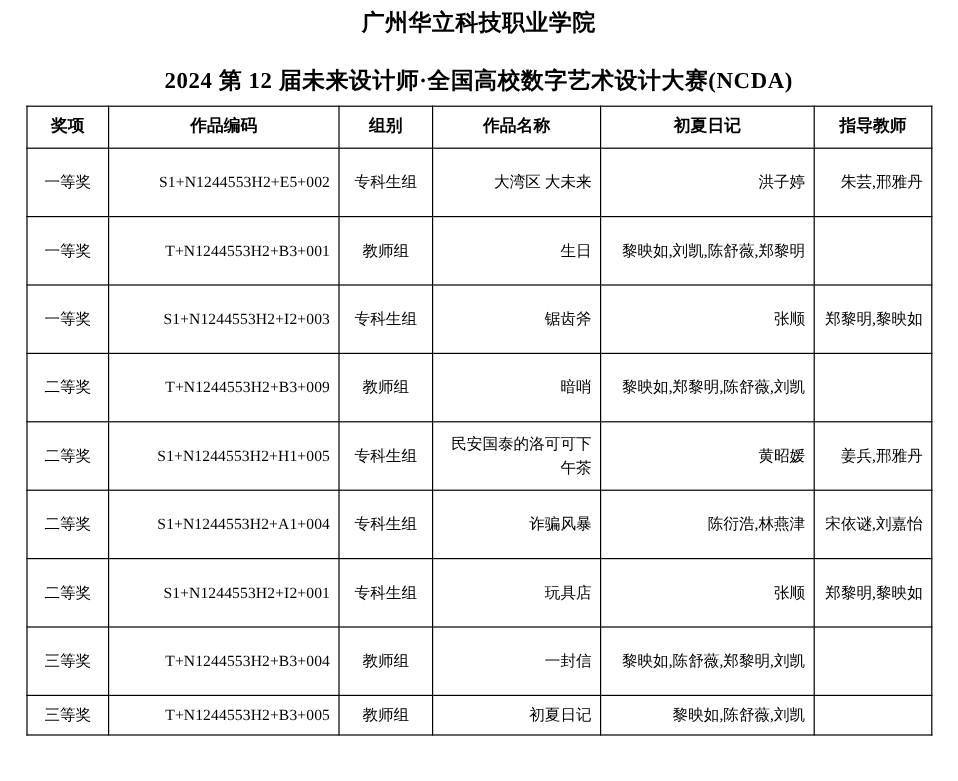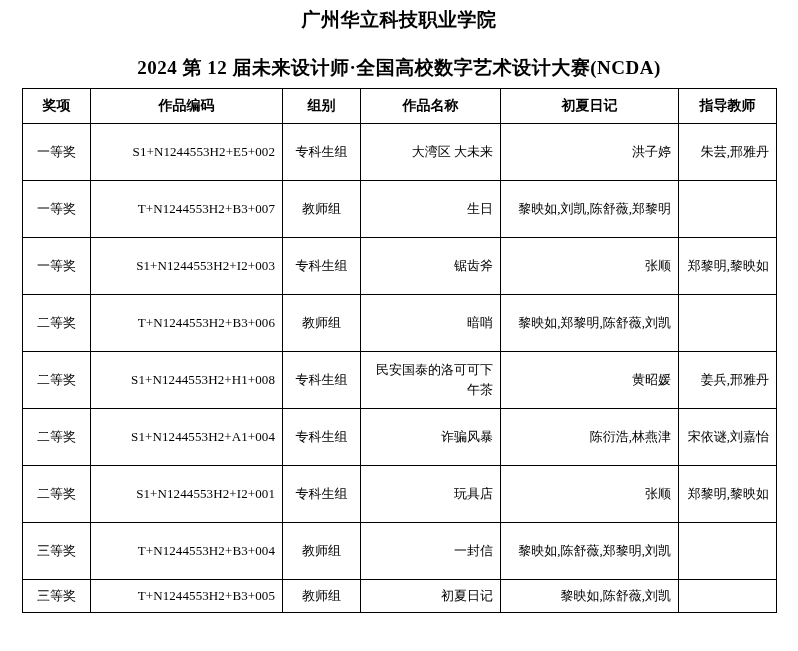--- a/index.html
+++ b/index.html
@@ -117,45 +117,45 @@
       <tr class="row-tall">
         <td class="award">一等奖</td>
         <td class="code">S1+N1244553H2+E5+002</td>
         <td class="group">专科生组</td>
         <td class="work">大湾区  大未来</td>
         <td class="author">洪子婷</td>
         <td class="teacher">朱芸,邢雅丹</td>
       </tr>
       <tr class="row-tall">
         <td class="award">一等奖</td>
-        <td class="code">T+N1244553H2+B3+007</td>
+        <td class="code">T+N1244553H2+B3+001</td>
         <td class="group">教师组</td>
         <td class="work">生日</td>
         <td class="author">黎映如,刘凯,陈舒薇,郑黎明</td>
         <td class="teacher"></td>
       </tr>
       <tr class="row-tall">
         <td class="award">一等奖</td>
         <td class="code">S1+N1244553H2+I2+003</td>
         <td class="group">专科生组</td>
         <td class="work">锯齿斧</td>
         <td class="author">张顺</td>
         <td class="teacher">郑黎明,黎映如</td>
       </tr>
       <tr class="row-tall">
         <td class="award">二等奖</td>
-        <td class="code">T+N1244553H2+B3+006</td>
+        <td class="code">T+N1244553H2+B3+009</td>
         <td class="group">教师组</td>
         <td class="work">暗哨</td>
         <td class="author">黎映如,郑黎明,陈舒薇,刘凯</td>
         <td class="teacher"></td>
       </tr>
       <tr class="row-tall">
         <td class="award">二等奖</td>
-        <td class="code">S1+N1244553H2+H1+008</td>
+        <td class="code">S1+N1244553H2+H1+005</td>
         <td class="group">专科生组</td>
         <td class="work">民安国泰的洛可可下午茶</td>
         <td class="author">黄昭媛</td>
         <td class="teacher">姜兵,邢雅丹</td>
       </tr>
       <tr class="row-tall">
         <td class="award">二等奖</td>
         <td class="code">S1+N1244553H2+A1+004</td>
         <td class="group">专科生组</td>
         <td class="work">诈骗风暴</td>

